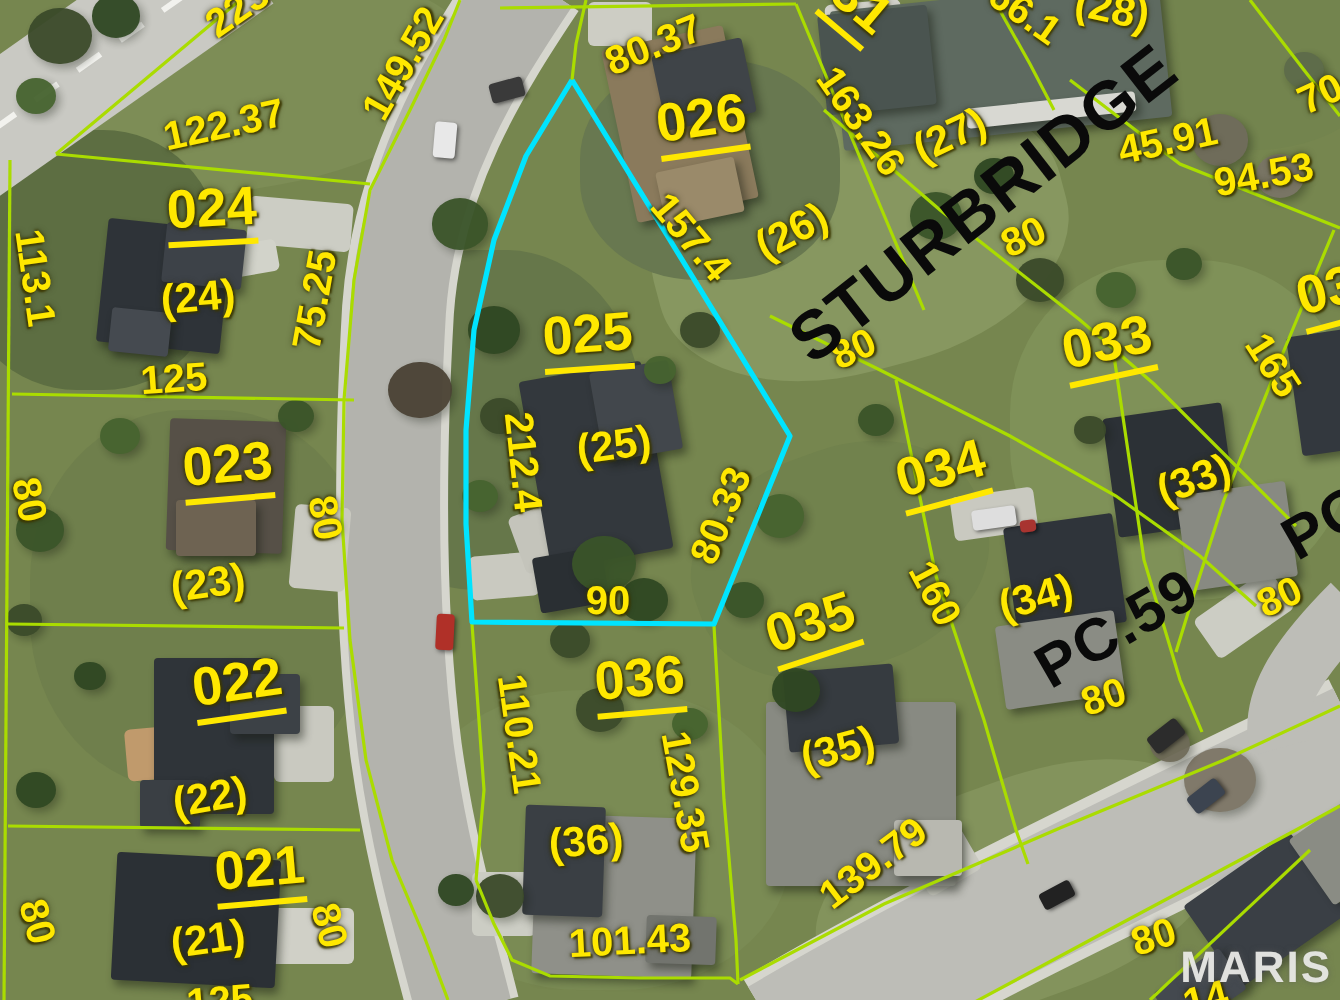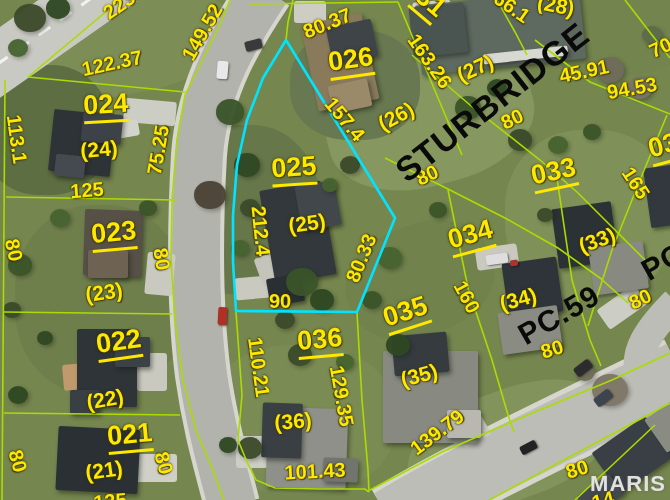--- a/index.html
+++ b/index.html
@@ -193,21 +193,21 @@
     <span class="lbl dim-label" style="left: 430px; top: 61px; transform: translate(-50%, -50%) rotate(55deg);">163.26</span>
     <span class="lbl dim-label" style="left: 345px; top: 119px; transform: translate(-50%, -50%) rotate(50deg);">157.4</span>
     <span class="lbl dim-label" style="left: 512px; top: 7px; transform: translate(-50%, -50%) rotate(35deg);">66.1</span>
     <span class="lbl dim-label" style="left: 668px; top: 44px; transform: translate(-50%, -50%) rotate(-25deg);">70.1</span>
     <span class="lbl dim-label" style="left: 584px; top: 71px; transform: translate(-50%, -50%) rotate(-12deg);">45.91</span>
     <span class="lbl dim-label" style="left: 632px; top: 88px; transform: translate(-50%, -50%) rotate(-10deg);">94.53</span>
     <span class="lbl dim-label" style="left: 427px; top: 175px; transform: translate(-50%, -50%) rotate(-25deg);">80</span>
     <span class="lbl dim-label" style="left: 512px; top: 119px; transform: translate(-50%, -50%) rotate(-25deg);">80</span>
     <span class="lbl dim-label" style="left: 261px; top: 231px; transform: translate(-50%, -50%) rotate(84deg);">212.4</span>
     <span class="lbl dim-label" style="left: 361px; top: 258px; transform: translate(-50%, -50%) rotate(-68deg);">80.33</span>
-    <span class="lbl dim-label" style="left: 280px; top: 301px; transform: translate(-50%, -50%) rotate(0deg); text-align: right;">90</span>
+    <span class="lbl dim-label" style="left: 304px; top: 301px; transform: translate(-50%, -50%) rotate(0deg); text-align: right;">90</span>
     <span class="lbl dim-label" style="left: 259px; top: 367px; transform: translate(-50%, -50%) rotate(82deg);">110.21</span>
     <span class="lbl dim-label" style="left: 342px; top: 396px; transform: translate(-50%, -50%) rotate(80deg);">129.35</span>
     <span class="lbl dim-label" style="left: 315px; top: 471px; transform: translate(-50%, -50%) rotate(-3deg);">101.43</span>
     <span class="lbl dim-label" style="left: 467px; top: 297px; transform: translate(-50%, -50%) rotate(62deg);">160</span>
     <span class="lbl dim-label" style="left: 636px; top: 183px; transform: translate(-50%, -50%) rotate(57deg);">165</span>
     <span class="lbl dim-label" style="left: 437px; top: 432px; transform: translate(-50%, -50%) rotate(-37deg);">139.79</span>
     <span class="lbl dim-label" style="left: 640px; top: 299px; transform: translate(-50%, -50%) rotate(-25deg);">80</span>
     <span class="lbl dim-label" style="left: 552px; top: 349px; transform: translate(-50%, -50%) rotate(-18deg);">80</span>
     <span class="lbl dim-label" style="left: 577px; top: 469px; transform: translate(-50%, -50%) rotate(-18deg);">80</span>
     <span class="lbl dim-label" style="left: 603px; top: 500px; transform: translate(-50%, -50%) rotate(-15deg);">14</span>

